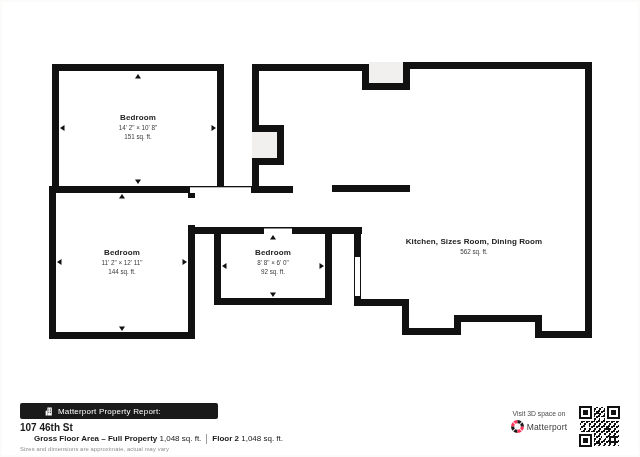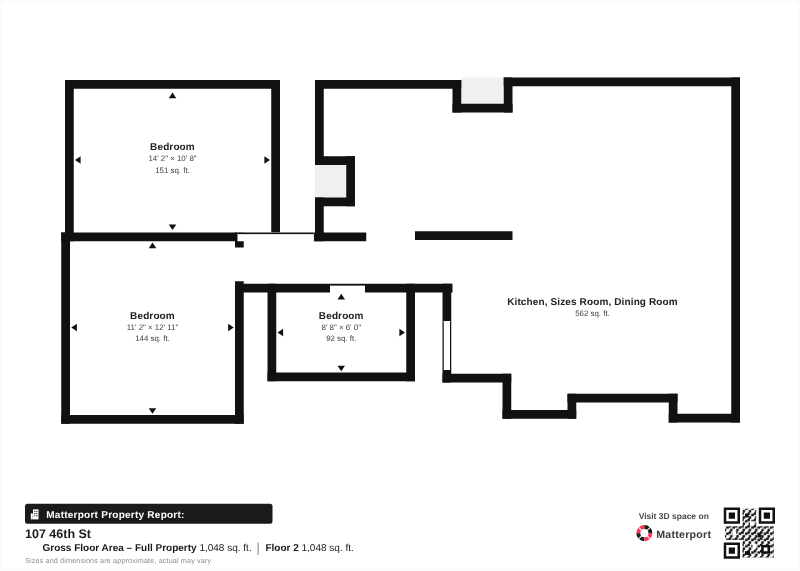--- a/index.html
+++ b/index.html
@@ -11,28 +11,28 @@
   .plan-svg{position:absolute;left:0;top:0;}
   .room-label{
     position:absolute;transform:translateX(-50%);text-align:center;
     color:#222;white-space:nowrap;pointer-events:none;
   }
   .room-name{font-size:8px;font-weight:bold;line-height:10px;letter-spacing:.1px;}
   .room-sub{font-size:6.3px;line-height:9px;color:#3c3c3c;}
   .badge{
     position:absolute;left:18px;top:401px;width:198px;height:16px;box-sizing:border-box;
     background:#1a1a1a;border-radius:2px;display:flex;align-items:center;gap:5px;
-    padding-left:4px;color:#fff;font-size:8px;font-weight:bold;letter-spacing:.2px;
+    padding-left:25px;color:#fff;font-size:8px;font-weight:normal;letter-spacing:.2px;
   }
   .address{position:absolute;left:18px;top:420px;font-size:10px;font-weight:bold;color:#1a1a1a;}
   .area-line{position:absolute;left:32px;top:432px;display:flex;font-size:8px;color:#1a1a1a;white-space:pre;}
   .area-line .lbl{font-weight:bold;}
   .sep{width:1px;height:10px;background:#9a9a9a;margin:0 5px;}
   .disclaimer{position:absolute;left:18px;top:444px;font-size:5.8px;color:#8d8d8d;letter-spacing:.1px;}
-  .visit-block{position:absolute;left:500px;top:408px;width:74px;text-align:center;font-weight:bold;}
+  .visit-block{position:absolute;left:500px;top:408px;width:74px;text-align:center;}
   .visit-text{font-size:6.8px;color:#4a4a4a;}
   .brand-row{margin-top:3px;display:flex;align-items:center;justify-content:center;gap:3px;}
   .brand-name{font-size:8.5px;color:#3a3a3a;letter-spacing:.2px;}
   .qr{position:absolute;left:576px;top:403px;}
 </style>
 </head>
 <body>
 
 <div class="canvas">
 

